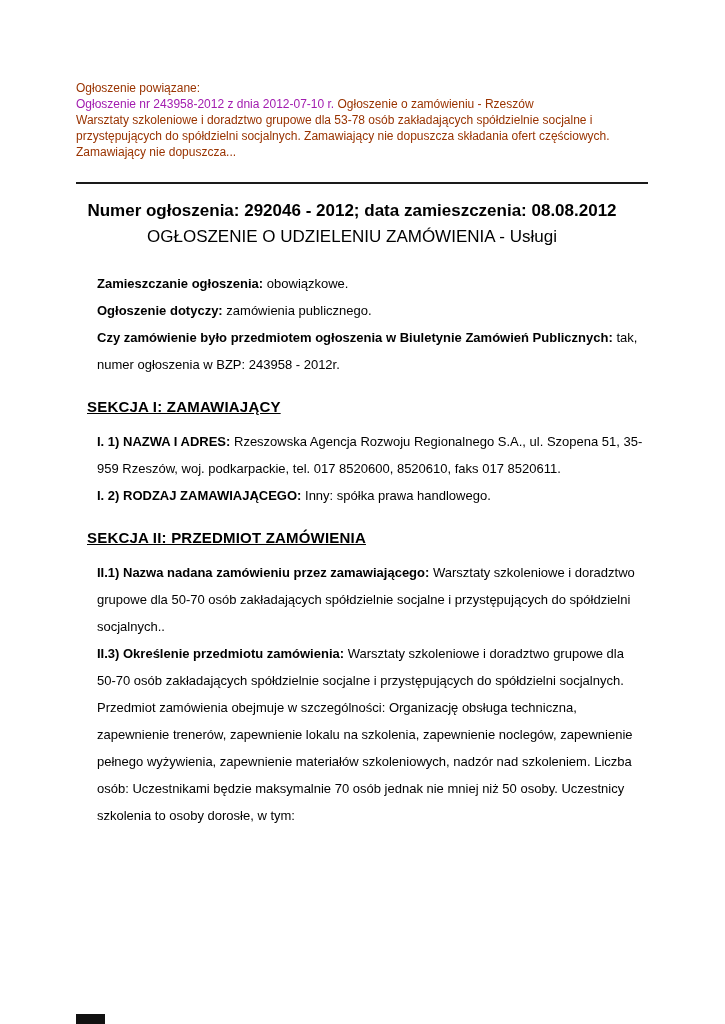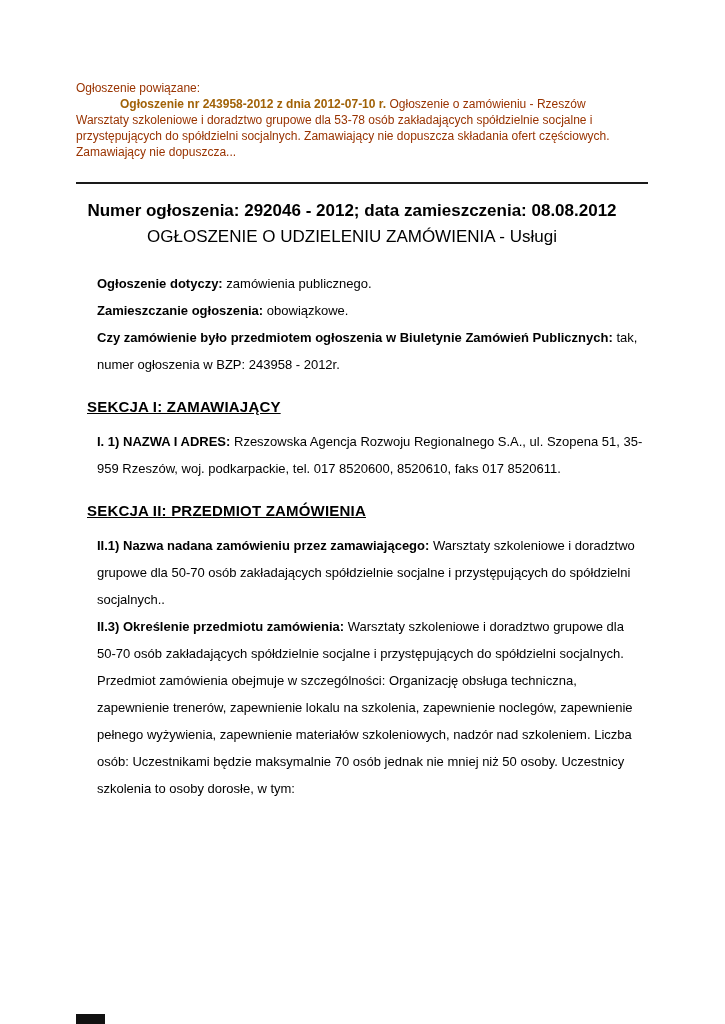--- a/index.html
+++ b/index.html
@@ -20,25 +20,24 @@
 
   
   .related {
     font-size: 12px;
     line-height: 16px;
     color: #993300;
     width: 572px;
   }
   .related p { margin: 0; }
   .related .link {
-    color: #a16207;
-    font-weight: bold;
+    color: #a21caf;
+    font-weight: normal;
     text-decoration: none;
     cursor: pointer;
-    margin-left: 44px;
   }
 
   .divider {
     border: none;
     border-top: 2px solid #1a1a1a;
     width: 572px;
     margin: 22px 0 14px 0;
   }
 
   
@@ -98,29 +97,30 @@
   </div>
 
   <hr class="divider">
 
   <div class="doc-header">
     <div>Numer ogłoszenia: 292046 - 2012; data zamieszczenia: 08.08.2012</div>
     <div class="type-line">OGŁOSZENIE O UDZIELENIU ZAMÓWIENIA - Usługi</div>
   </div>
 
   <div class="meta">
+    <p><b class="lbl">Zamieszczanie ogłoszenia:</b> <span>obowiązkowe.</span></p>
     <p><b class="lbl">Ogłoszenie dotyczy:</b> <span>zamówienia publicznego.</span></p>
-    <p><b class="lbl">Zamieszczanie ogłoszenia:</b> <span>obowiązkowe.</span></p>
     <p><b class="lbl">Czy zamówienie było przedmiotem ogłoszenia w Biuletynie Zamówień Publicznych:</b> <span>tak, numer ogłoszenia w BZP: 243958 - 2012r.</span></p>
   </div>
 
   <div class="section-heading">SEKCJA I: ZAMAWIAJĄCY</div>
 
   <div class="section-items">
     <p><b class="lbl">I. 1) NAZWA I ADRES:</b> <span>Rzeszowska Agencja Rozwoju Regionalnego S.A., ul. Szopena 51, 35-959 Rzeszów, woj. podkarpackie, tel. 017 8520600, 8520610, faks 017 8520611.</span></p>
+    <p><b class="lbl">I. 2) RODZAJ ZAMAWIAJĄCEGO:</b> <span>Inny: spółka prawa handlowego.</span></p>
   </div>
 
   <div class="section-heading">SEKCJA II: PRZEDMIOT ZAMÓWIENIA</div>
 
   <div class="section-items">
     <p><b class="lbl">II.1) Nazwa nadana zamówieniu przez zamawiającego:</b> <span>Warsztaty szkoleniowe i doradztwo grupowe dla 50-70 osób zakładających spółdzielnie socjalne i przystępujących do spółdzielni socjalnych..</span></p>
     <p><b class="lbl">II.3) Określenie przedmiotu zamówienia:</b> <span>Warsztaty szkoleniowe i doradztwo grupowe dla 50-70 osób zakładających spółdzielnie socjalne i przystępujących do spółdzielni socjalnych. Przedmiot zamówienia obejmuje w szczególności: Organizację obsługa techniczna, zapewnienie trenerów, zapewnienie lokalu na szkolenia, zapewnienie noclegów, zapewnienie pełnego wyżywienia, zapewnienie materiałów szkoleniowych, nadzór nad szkoleniem. Liczba osób: Uczestnikami będzie maksymalnie 70 osób jednak nie mniej niż 50 osoby. Uczestnicy szkolenia to osoby dorosłe, w tym:</span></p>
   </div>
 
 </div>

